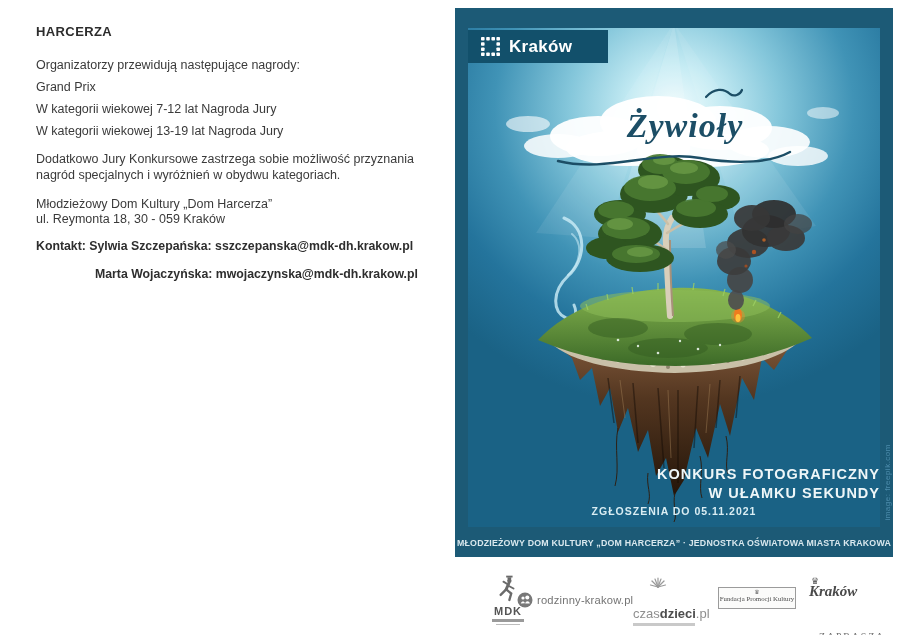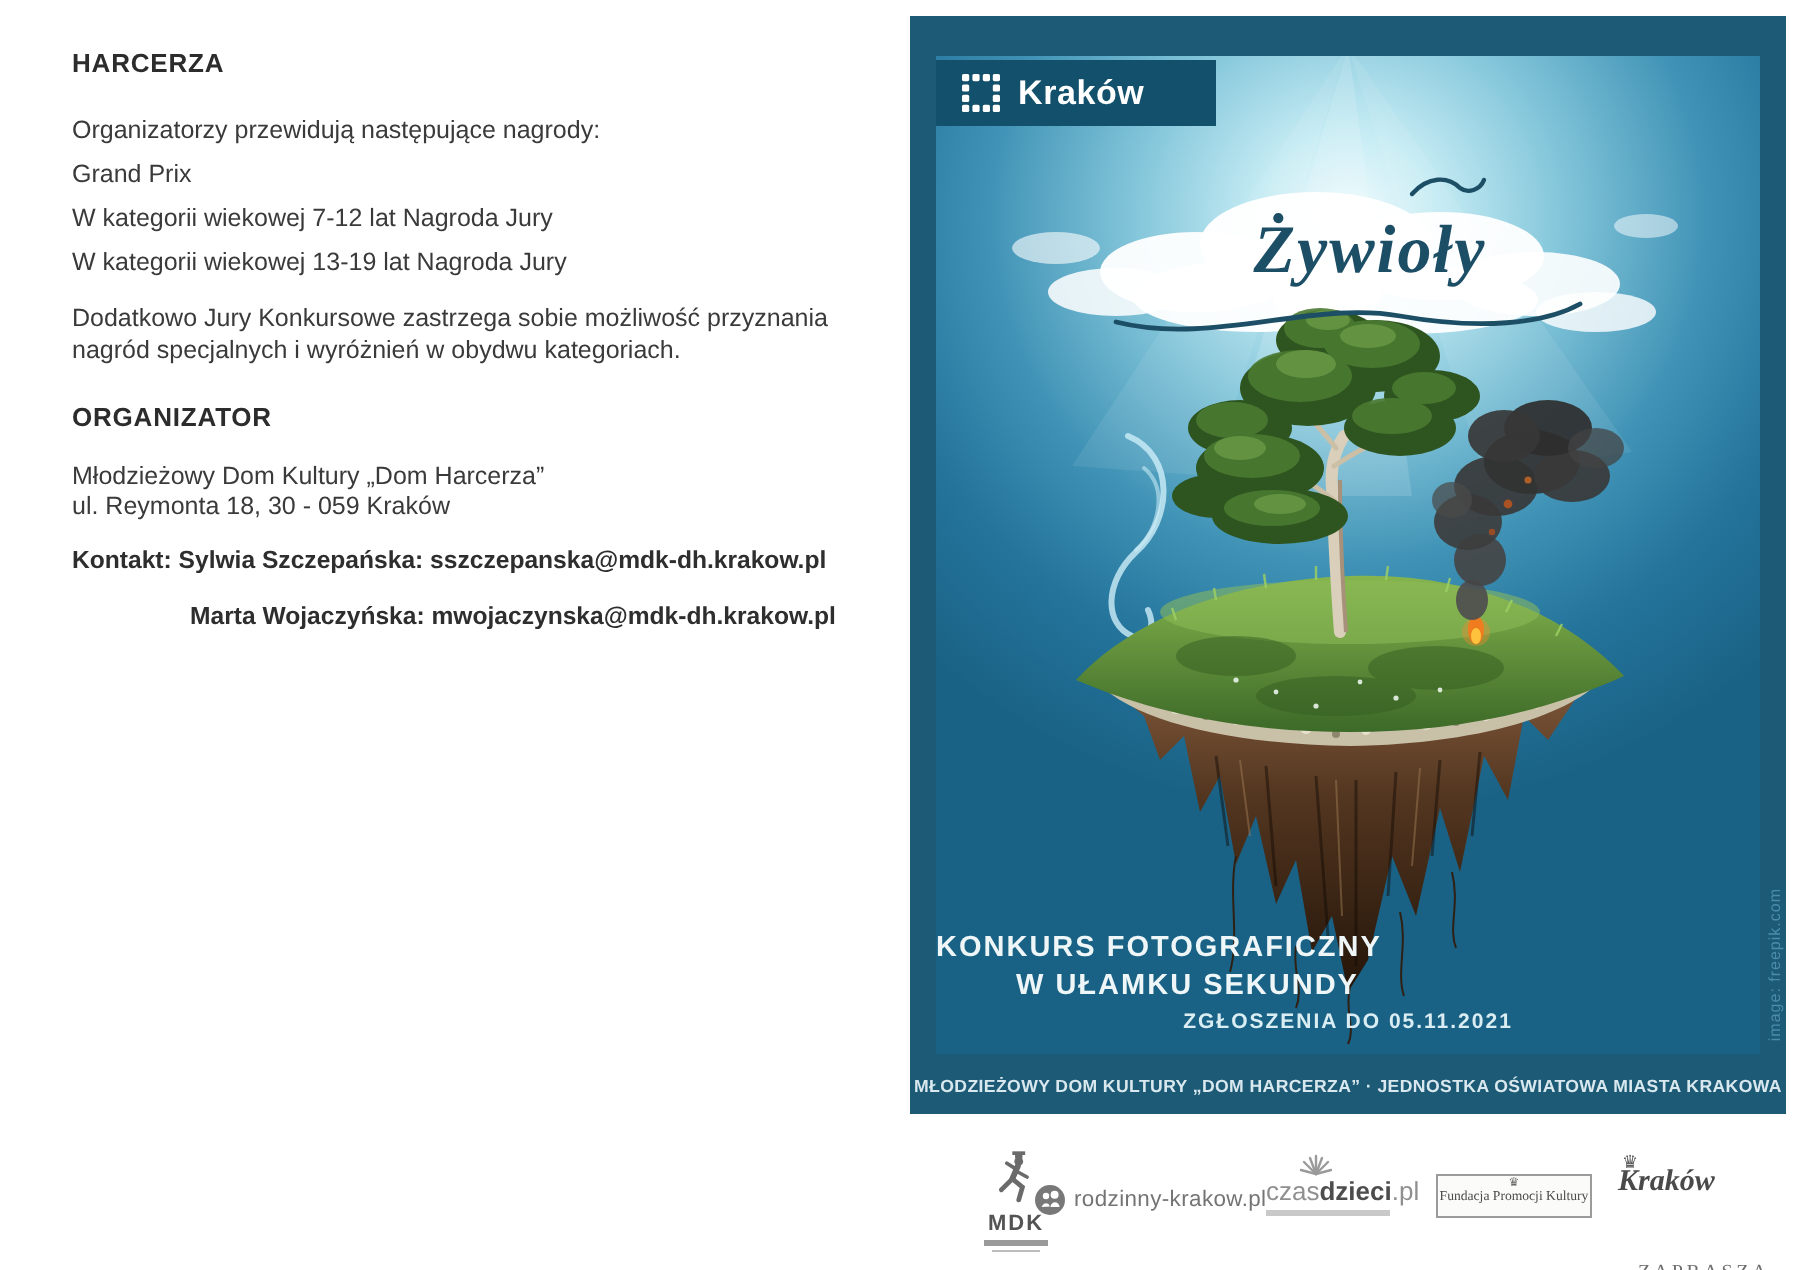--- a/index.html
+++ b/index.html
@@ -29,21 +29,21 @@
   .brand-band { position:absolute; left:0; top:2px; width:140px; height:33px; background:#12506b;
     display:flex; align-items:center; padding-left:13px; gap:9px; }
   .brand-text { color:#ffffff; font-size:17px; font-weight:600; letter-spacing:.3px; }
 
   .poster-title { position:absolute; left:0; top:79px; width:100%; text-align:center;
     font-family:"Liberation Serif", serif; font-style:italic; font-weight:bold;
     font-size:34px; color:#1c4e66; letter-spacing:1px;margin-left:11px; }
   .title-tilde { position:absolute; left:236px; top:58px; }
   .title-swash { position:absolute; left:86px; top:120px; }
 
-  .headline { position:absolute; left:0; width:100%; text-align:left; color:#eef6f8;
+  .headline { position:absolute; left:0; width:100%; text-align:right; color:#eef6f8;
     font-weight:bold; font-size:14.5px; letter-spacing:1px; }
   .headline.h1 { top:438px; }
   .headline.h2 { top:457px;padding-left:40px; }
   .deadline { position:absolute; left:0; top:477px; width:100%; text-align:center; color:#d9edf3;
     font-weight:bold; font-size:10.5px; letter-spacing:1px; }
 
   .poster-footer { position:absolute; left:0; bottom:9px; width:100%; text-align:center;
     color:#d9e8ee; font-size:8.8px; font-weight:bold; letter-spacing:.2px; white-space:nowrap; }
   .credit { position:absolute; right:1px; bottom:36px; writing-mode:vertical-rl;
     transform:rotate(180deg); font-size:8px; color:#4c8cab; letter-spacing:.5px; }
@@ -52,21 +52,21 @@
   .partner { position:absolute; color:#6f6f6f; }
   .mdk { left:484px; top:575px; width:48px; text-align:center; }
   .mdk-label { font-size:11px; font-weight:bold; color:#545454; letter-spacing:1px; line-height:11px; }
   .mdk-bar1 { width:32px; height:2.5px; background:#9a9a9a; margin:2px auto 0; }
   .mdk-bar2 { width:24px; height:1.5px; background:#bdbdbd; margin:2px auto 0; }
 
   .rodzinny { left:517px; top:592px; display:flex; align-items:center; gap:4px; }
   .rodzinny-label { font-size:11.2px; color:#747474; letter-spacing:.2px; }
 
   .czasdzieci { left:633px; top:577px; width:80px; }
-  .czd-text { font-size:13px; line-height:14px; margin-top:1px; }
+  .czd-text { font-size:13px; line-height:14px; margin-top:19px; }
   .czd-gray { color:#8f8f8f; }
   .czd-bold { color:#4d4d4d; font-weight:bold; }
   .czd-bar { width:62px; height:3px; background:#c9c9c9; margin-top:2px; }
   .czd-sun { display:block; margin-left:16px; }
 
   .fundacja { left:718px; top:587px; width:78px; height:22px; border:1px solid #9b9b9b;
     background:#fbfbfa; text-align:center; padding-top:1px; }
   .fund-crown { font-size:6px; color:#666666; line-height:6px; display:block; }
   .fund-label { font-size:6.8px; font-family:"Liberation Serif", serif; color:#4c4c4c; line-height:8px; }
 
@@ -82,21 +82,20 @@
 
 <div class="page">
 
   <div class="left-col">
     <div class="sec-heading">HARCERZA</div>
     <div class="intro-line">Organizatorzy przewidują następujące nagrody:</div>
     <div class="award-line">Grand Prix</div>
     <div class="award-line">W kategorii wiekowej 7-12 lat Nagroda Jury</div>
     <div class="award-line">W kategorii wiekowej 13-19 lat Nagroda Jury</div>
     <div class="note-par">Dodatkowo Jury Konkursowe zastrzega sobie możliwość przyznania nagród specjalnych i wyróżnień w obydwu kategoriach.</div>
-    <div class="sec-heading org-head">ORGANIZATOR</div>
     <div class="org-line first">Młodzieżowy Dom Kultury „Dom Harcerza”</div>
     <div class="org-line">ul. Reymonta 18, 30 - 059 Kraków</div>
     <div class="kontakt">Kontakt: Sylwia Szczepańska: sszczepanska@mdk-dh.krakow.pl</div>
     <div class="kontakt second">Marta Wojaczyńska: mwojaczynska@mdk-dh.krakow.pl</div>
   </div>
 
   <div class="poster">
     <div class="poster-inner">
 
       <svg class="scene" viewBox="0 0 412 499">

